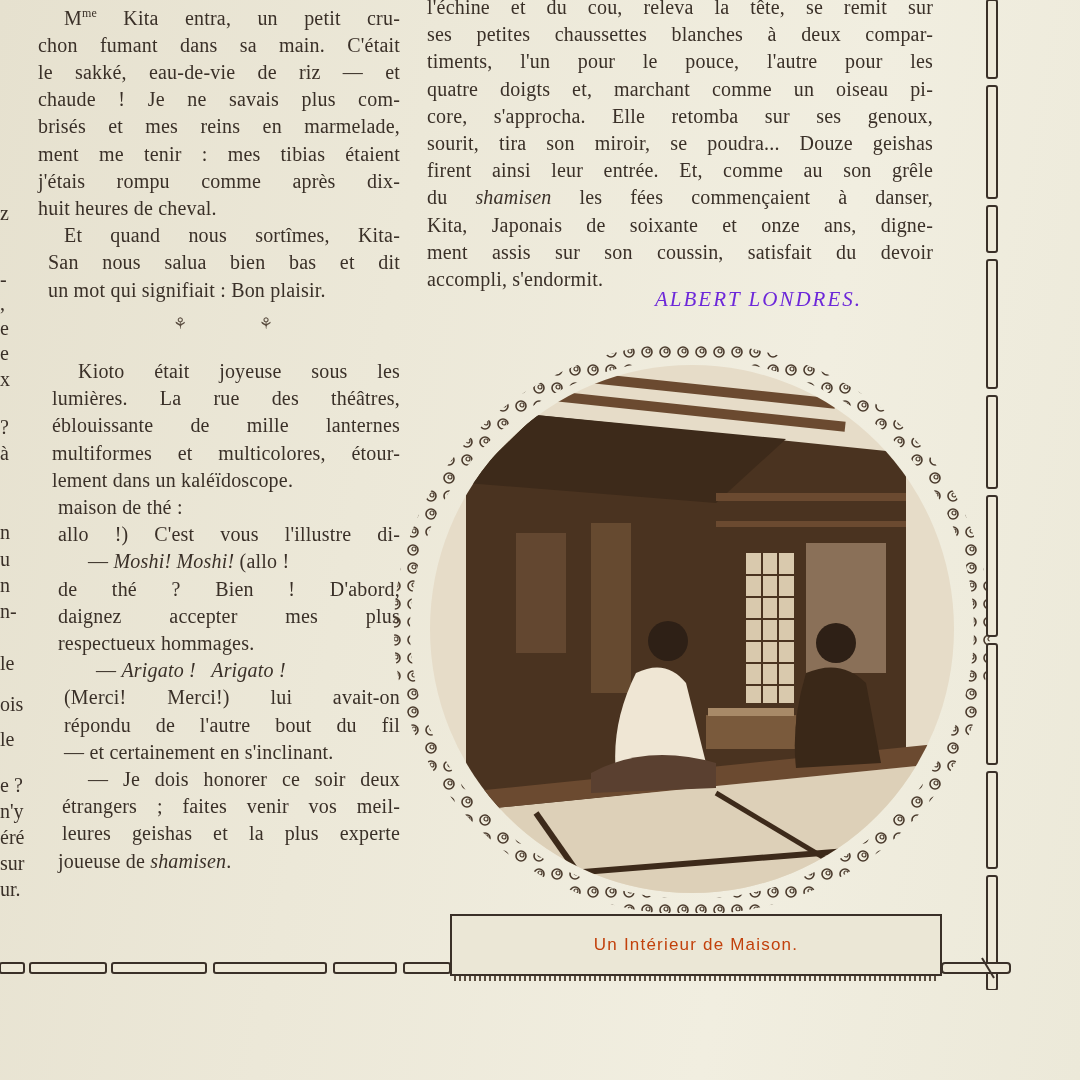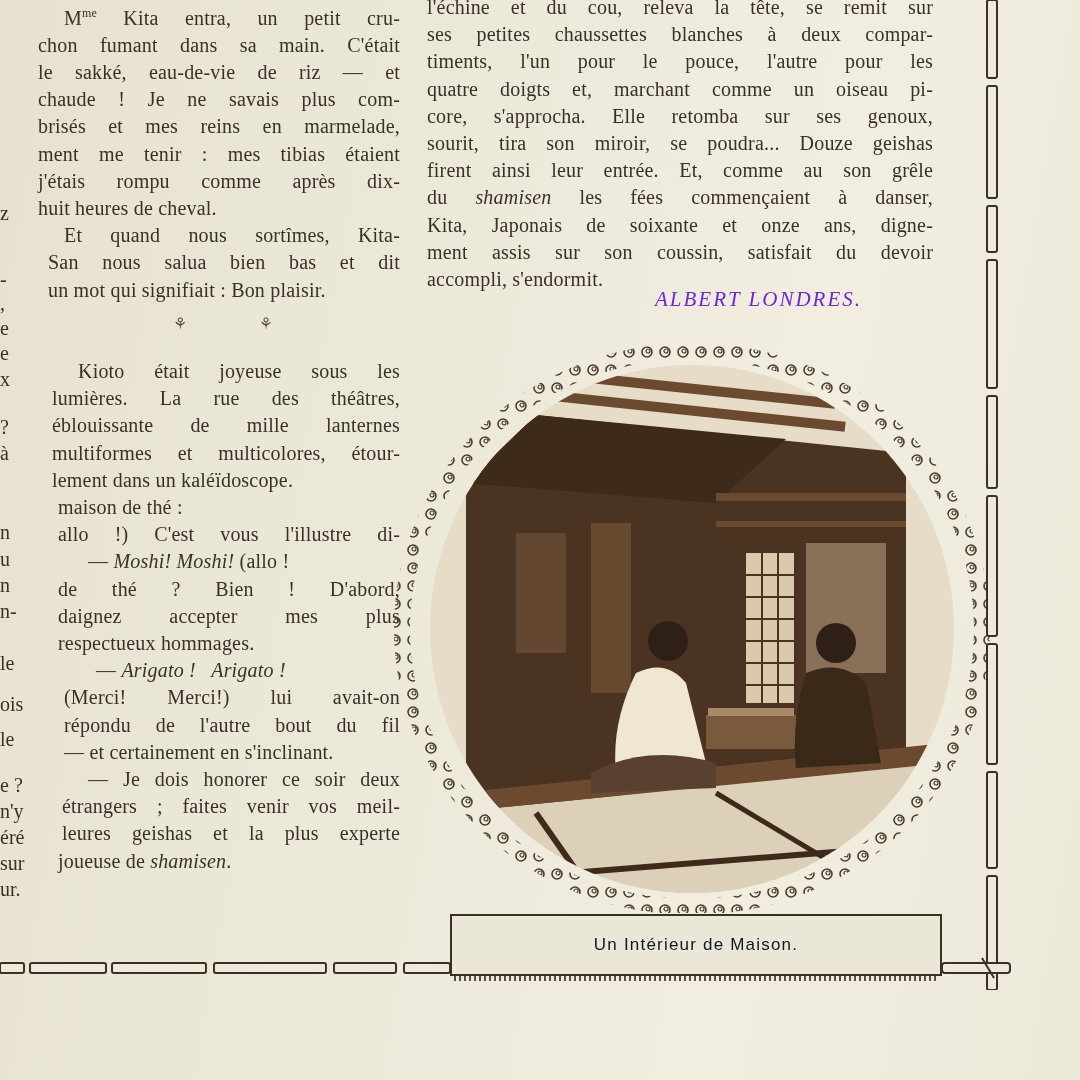--- a/index.html
+++ b/index.html
@@ -31,21 +31,21 @@
 
   .caption-box {
     position: absolute; left: 450px; top: 914px; width: 492px; height: 62px;
     border: 2px solid #3a3028; box-sizing: border-box; background: #ebe7d6;
     display: flex; align-items: center; justify-content: center;
   }
   .caption-box::after {
     content: ""; position: absolute; left: 2px; right: 2px; bottom: -7px; height: 5px;
     background: repeating-linear-gradient(90deg, #5a4d40 0 2px, transparent 2px 5px);
   }
-  .caption-text { font-size: 17px; letter-spacing: 1.2px; color: #0f172a; font-family: "Liberation Sans", "DejaVu Sans", sans-serif; }
+  .caption-text { font-size: 17px; letter-spacing: 1.2px; color: #c2410c; font-family: "Liberation Sans", "DejaVu Sans", sans-serif; }
 
   
   .bamboo-v { position: absolute; left: 980px; top: 0; width: 24px; height: 990px; }
   .bamboo-h { position: absolute; left: 0; top: 956px; width: 460px; height: 24px; }
   .bamboo-h2 { position: absolute; left: 942px; top: 956px; width: 72px; height: 24px; }
 </style>
 </head>
 <body>
 
 <div class="page">

